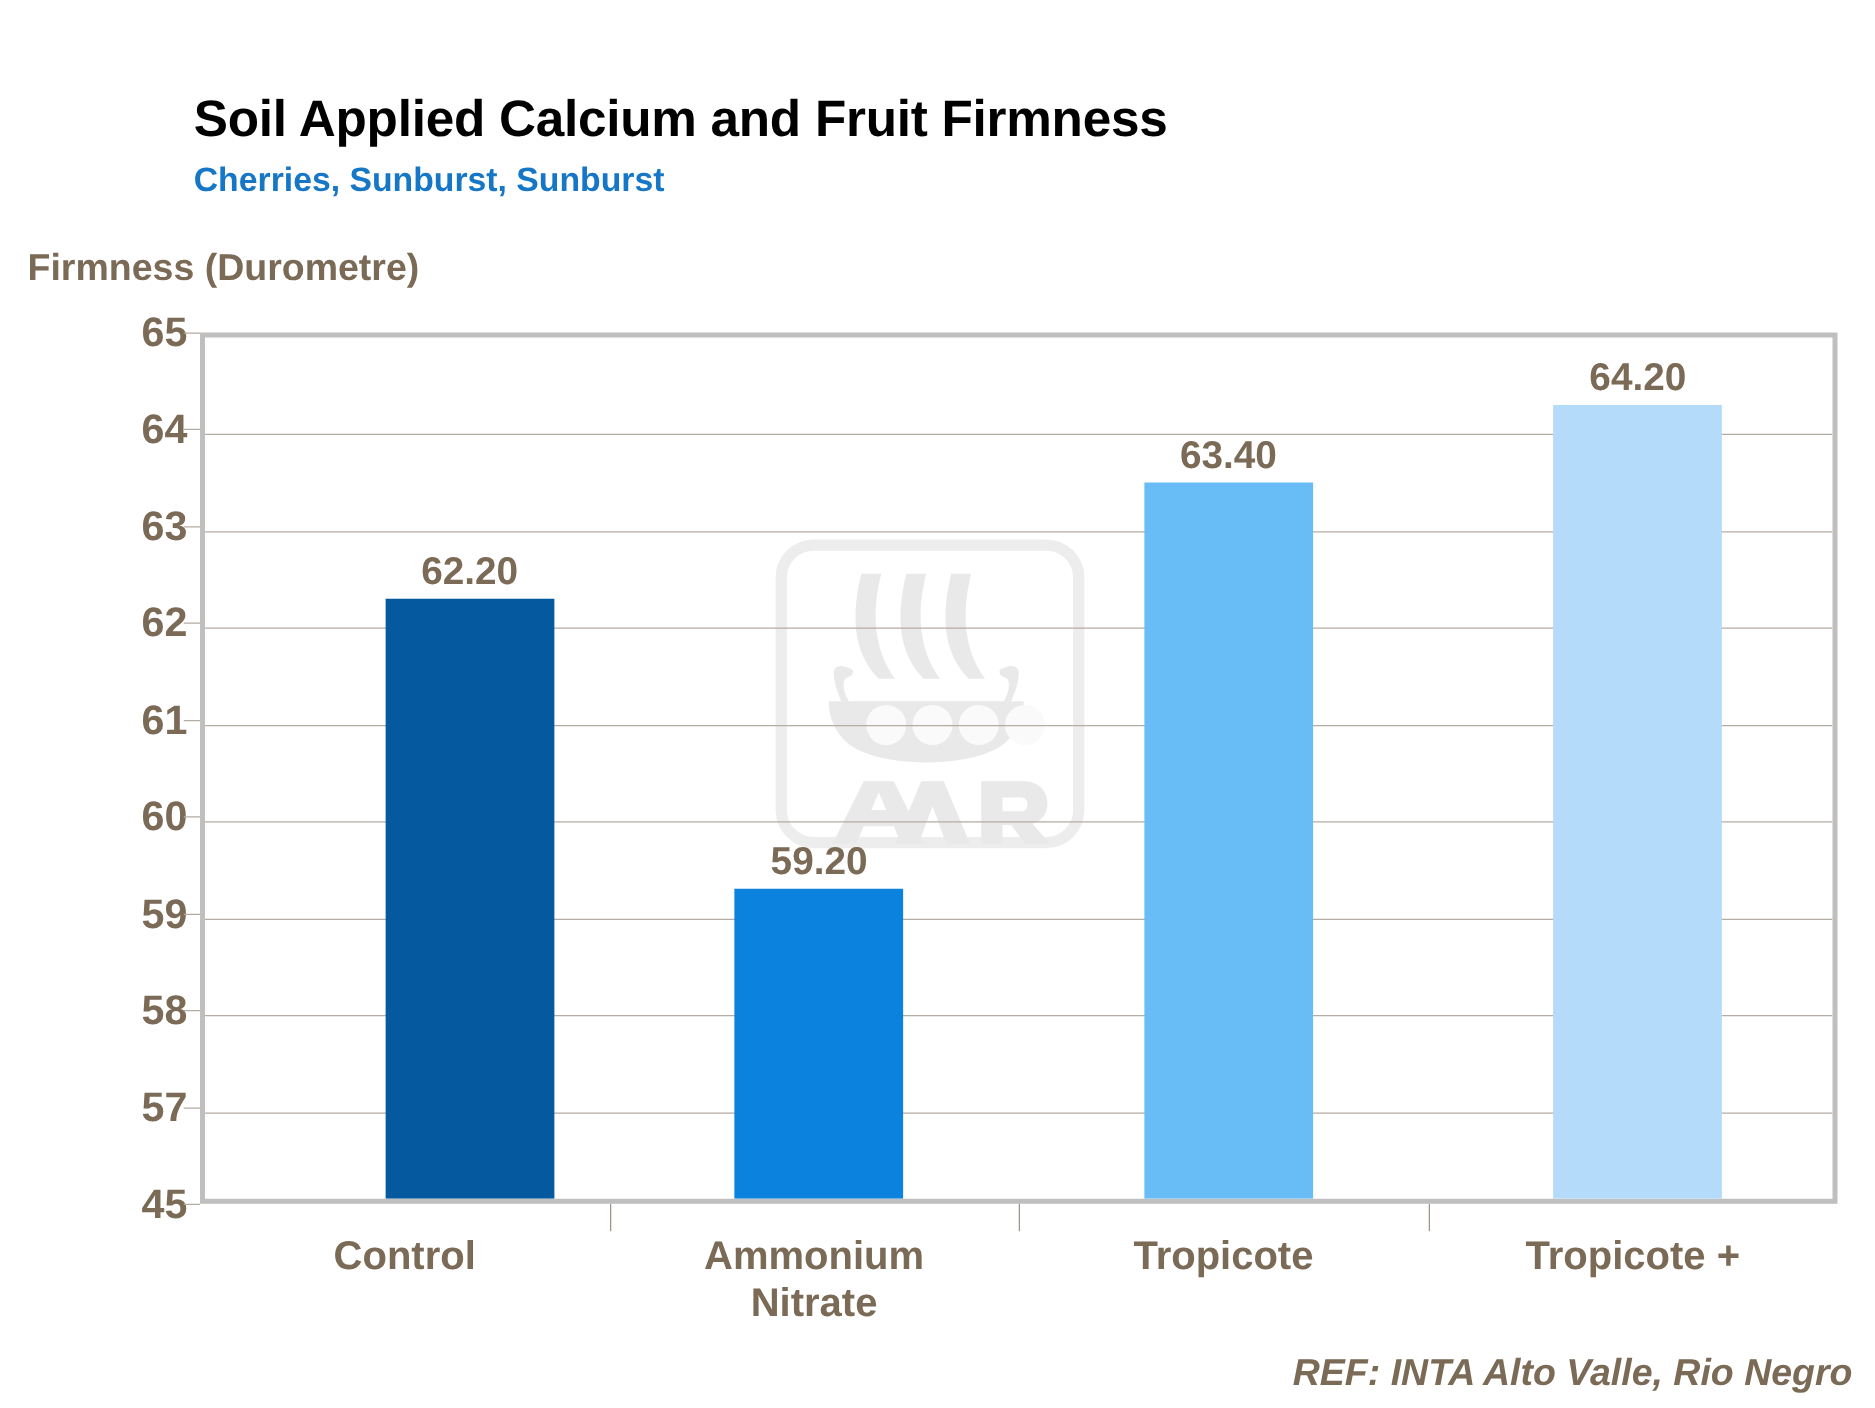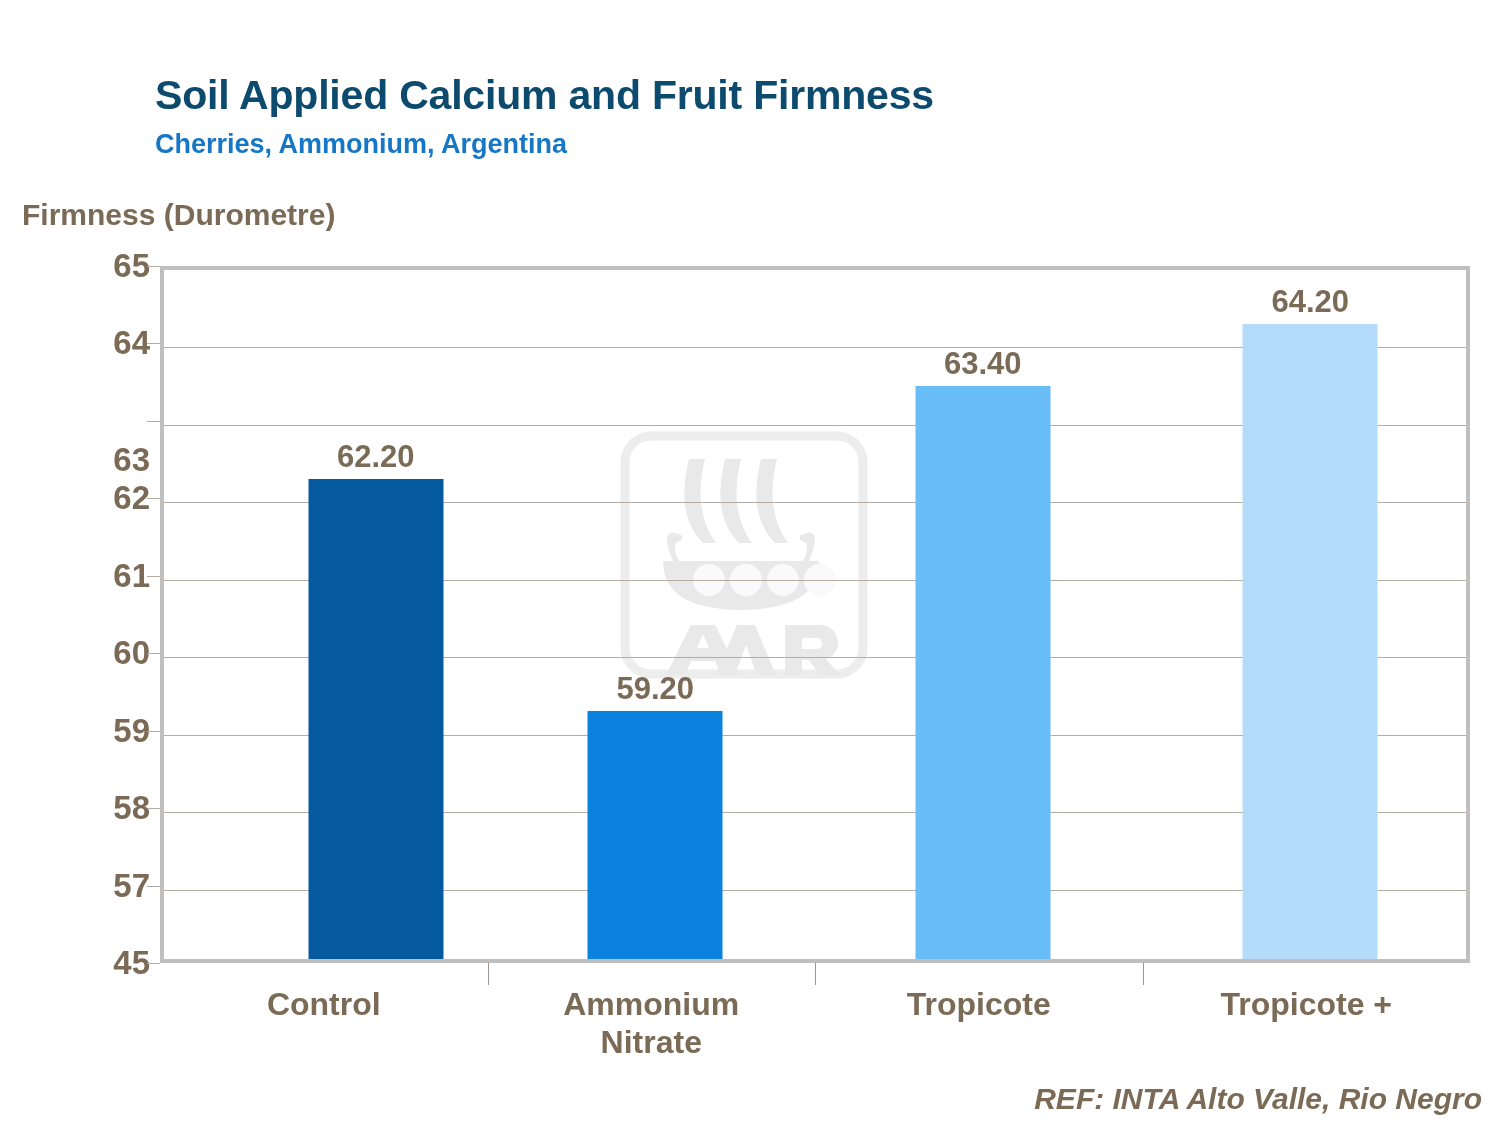--- a/index.html
+++ b/index.html
@@ -15,21 +15,21 @@
     font-family: "Liberation Sans", sans-serif;
   }
 
   
   #chart-title {
     position: absolute;
     left: 155px;
     top: 72px;
     font-size: 41px;
     font-weight: bold;
-    color: #0c4a6e;
+    color: #000000;
     letter-spacing: -0.2px;
     white-space: nowrap;
   }
   #chart-subtitle {
     position: absolute;
     left: 155px;
     top: 129px;
     font-size: 27px;
     font-weight: bold;
     color: #1577C6;
@@ -173,29 +173,29 @@
     font-weight: bold;
     font-style: italic;
     color: #7A6A56;
     white-space: nowrap;
   }
 </style>
 </head>
 <body>
 
 <div id="chart-title">Soil Applied Calcium and Fruit Firmness</div>
-<div id="chart-subtitle">Cherries, Ammonium, Argentina</div>
+<div id="chart-subtitle">Cherries, Sunburst, Sunburst</div>
 <div id="y-axis-title">Firmness (Durometre)</div>
 
 <div id="y-ticks">
     <div class="y-tick-label" style="top: 0px;">65</div>
     <div class="y-tick-mark" style="top: 0px;"></div>
     <div class="y-tick-label" style="top: 77.4444px;">64</div>
     <div class="y-tick-mark" style="top: 77.4444px;"></div>
-    <div class="y-tick-label" style="top: 154.889px; margin-top: 39px;">63</div>
+    <div class="y-tick-label" style="top: 154.889px;">63</div>
     <div class="y-tick-mark" style="top: 154.889px;"></div>
     <div class="y-tick-label" style="top: 232.333px;">62</div>
     <div class="y-tick-mark" style="top: 232.333px;"></div>
     <div class="y-tick-label" style="top: 309.778px;">61</div>
     <div class="y-tick-mark" style="top: 309.778px;"></div>
     <div class="y-tick-label" style="top: 387.222px;">60</div>
     <div class="y-tick-mark" style="top: 387.222px;"></div>
     <div class="y-tick-label" style="top: 464.667px;">59</div>
     <div class="y-tick-mark" style="top: 464.667px;"></div>
     <div class="y-tick-label" style="top: 542.111px;">58</div>

